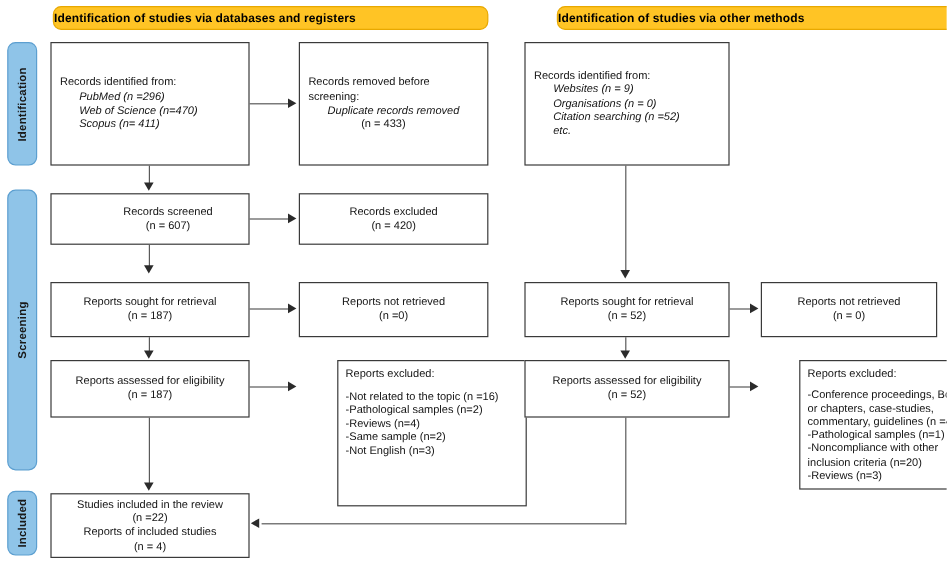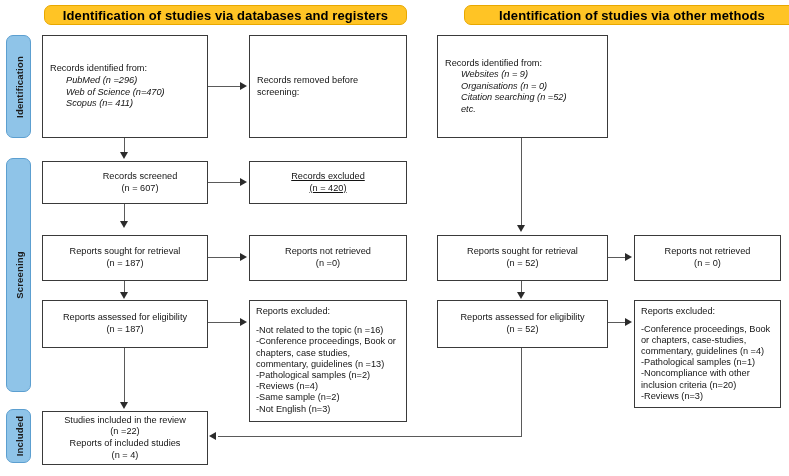--- a/index.html
+++ b/index.html
@@ -20,24 +20,24 @@
   }
 
   
   .hdr {
     position: absolute;
     background: #FFC425;
     border: 1px solid #E8A800;
     border-radius: 7px;
     color: #000000;
     font-weight: bold;
-    font-size: 13px;
+    font-size: 10px;
     display: flex;
     align-items: center;
-    justify-content: center;
+    justify-content: flex-start;
     text-align: center;
     letter-spacing: 0.1px;
     box-sizing: border-box;
   }
 
   
   .stage {
     position: absolute;
     background: #8FC4E8;
     border: 1px solid #5C9FD0;
@@ -79,20 +79,21 @@
     display: flex;
     flex-direction: column;
     justify-content: center;
     text-align: left;
   }
   .box.topleft {
     display: flex;
     flex-direction: column;
     justify-content: flex-start;
     text-align: left;
+    margin-left: 32px;
   }
   .box .ln { white-space: pre; }
   .box .lnw { white-space: normal; }
   .indent1 { padding-left: 16px; font-style: italic; }
   .indent2 { padding-left: 44px; }
 
   .tight { line-height: 11.2px; }
 
   
   .hline, .vline {
@@ -147,33 +148,35 @@
   <div class="box midleft" style="left:42px; top:35px; width:166px; height:103px;">
     <div class="ln">Records identified from:</div>
     <div class="ln indent1">PubMed (n =296)</div>
     <div class="ln indent1">Web of Science (n=470)</div>
     <div class="ln indent1">Scopus (n= 411)</div>
   </div>
 
   <div class="box midleft" style="left:249px; top:35px; width:158px; height:103px;">
     <div class="ln">Records removed before</div>
     <div class="ln">screening:</div>
+    <div class="ln indent1">Duplicate records removed</div>
+    <div class="ln indent2">(n = 433)</div>
   </div>
 
   <div class="hline" style="left:208px; top:86px; width:33px;"></div>
   <div class="arrow-r" style="left:240px; top:82px;"></div>
 
   <div class="vline" style="left:124px; top:138px; height:15px;"></div>
   <div class="arrow-d" style="left:120px; top:152px;"></div>
 
   <div class="box ctr" style="left:42px; top:161px; width:166px; height:43px;padding-left:37px;">
     <div>Records screened</div>
     <div>(n = 607)</div>
   </div>
-  <div class="box ctr" style="left:249px; top:161px; width:158px; height:43px;text-decoration:underline;">
+  <div class="box ctr" style="left:249px; top:161px; width:158px; height:43px;">
     <div>Records excluded</div>
     <div>(n = 420)</div>
   </div>
   <div class="hline" style="left:208px; top:182px; width:33px;"></div>
   <div class="arrow-r" style="left:240px; top:178px;"></div>
   <div class="vline" style="left:124px; top:204px; height:18px;"></div>
   <div class="arrow-d" style="left:120px; top:221px;"></div>
 
   <div class="box ctr" style="left:42px; top:235px; width:166px; height:46px;">
     <div>Reports sought for retrieval</div>
@@ -190,21 +193,20 @@
 
   <div class="box ctr" style="left:42px; top:300px; width:166px; height:48px;">
     <div>Reports assessed for eligibility</div>
     <div>(n = 187)</div>
   </div>
 
   <div class="box topleft tight" style="left:249px; top:300px; width:158px; height:122px; padding:5px 6px;">
     <div class="lnw">Reports excluded:</div>
     <div style="height:8px;"></div>
     <div class="lnw">-Not related to the topic (n =16)</div>
-    <div class="lnw">-Conference proceedings, Book or chapters, case studies, commentary, guidelines (n =13)</div>
     <div class="lnw">-Pathological samples (n=2)</div>
     <div class="lnw">-Reviews (n=4)</div>
     <div class="lnw">-Same sample (n=2)</div>
     <div class="lnw">-Not English (n=3)</div>
   </div>
 
   <div class="hline" style="left:208px; top:322px; width:33px;"></div>
   <div class="arrow-r" style="left:240px; top:318px;"></div>
   <div class="vline" style="left:124px; top:348px; height:55px;"></div>
   <div class="arrow-d" style="left:120px; top:402px;"></div>

